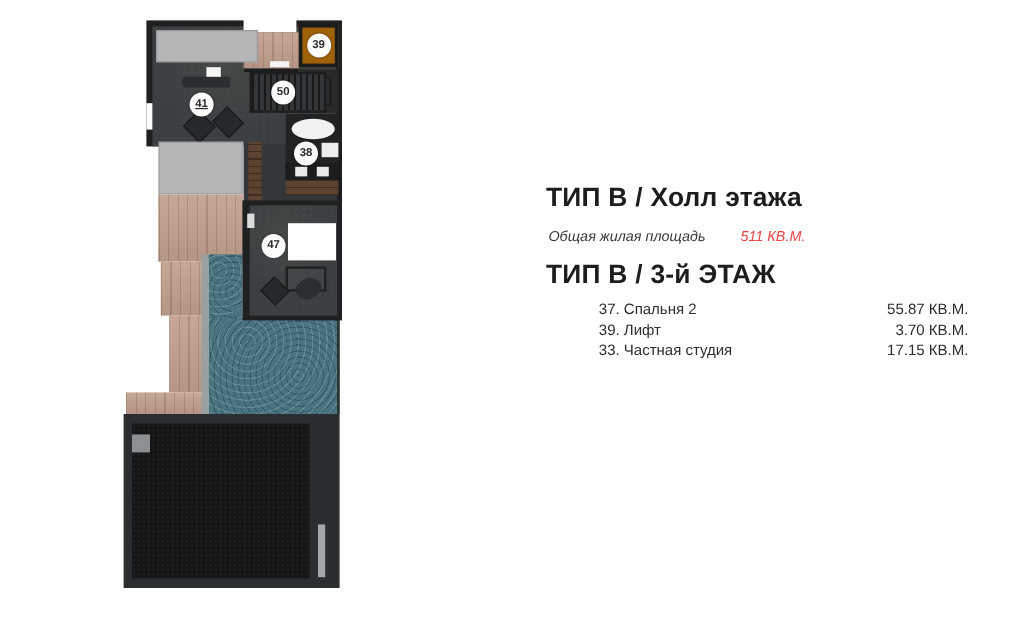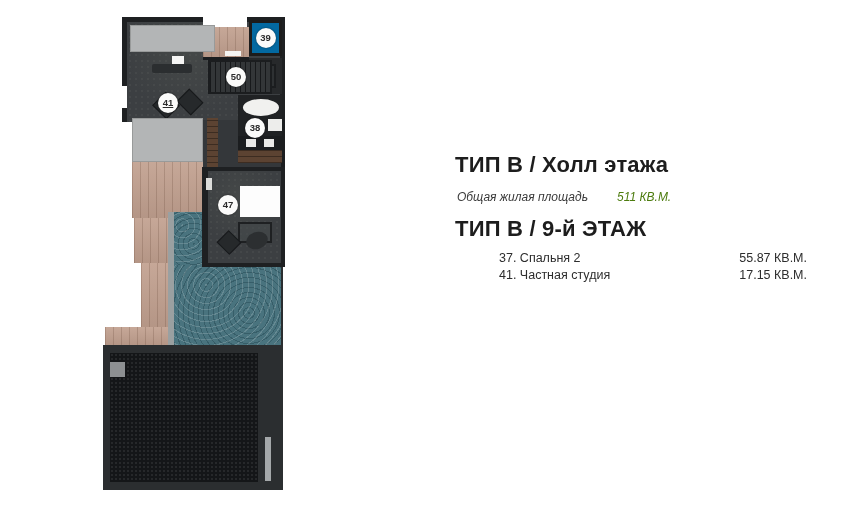--- a/index.html
+++ b/index.html
@@ -27,56 +27,56 @@
     border:2px solid #1b1d1f;}
   .badge{width:20px;height:20px;border-radius:50%;background:#fbfbfa;color:#2b2b2b;
     font-size:9.5px;font-weight:bold;display:flex;align-items:center;justify-content:center;
     box-shadow:0 0 2px rgba(0,0,0,.55);line-height:1;}
   .diamond{transform:rotate(45deg);background:#26292b;border:1px solid #17191b;}
 
   
   .title{position:absolute;left:455px;font-size:22px;font-weight:bold;color:#1d1d1d;
     letter-spacing:.2px;white-space:nowrap;}
   .arearow{position:absolute;left:457px;top:190px;width:350px;font-size:12px;color:#3a3a3a;font-style:italic;}
-  .arearow .val{position:absolute;left:160px;top:0;color:#4d7c0f;}
+  .arearow .val{position:absolute;left:160px;top:0;color:#ef4444;}
   .roomlist{position:absolute;left:455px;top:250px;width:352px;font-size:12.5px;color:#2d2d2d;}
   .roomlist .row{display:flex;justify-content:space-between;height:17px;line-height:17px;white-space:nowrap;margin-left:44px;}
 </style>
 </head>
 <body>
 
 <div class="stage">
 
   <div class="abs" style="left:0;top:0;width:360px;height:519px;">
 
     <div class="abs wallblock" style="left:122px;top:17px;width:163px;height:105px;"></div>
     <div class="abs floor" style="left:127px;top:22px;width:153px;height:100px;"></div>
 
     <div class="abs" style="left:203px;top:14px;width:44px;height:13px;background:#ffffff;"></div>
     <div class="abs wood" style="left:203px;top:27px;width:46px;height:30px;border-bottom:3px solid #1b1d1f;"></div>
     <div class="abs" style="left:225px;top:51px;width:16px;height:5px;background:#f4f4f2;"></div>
 
     <div class="abs planter" style="left:130px;top:25px;width:85px;height:27px;"></div>
 
-    <div class="abs" style="left:249px;top:20px;width:33px;height:36px;background:#0369a1;border:3px solid #1c1c1c;display:flex;align-items:center;justify-content:center;box-sizing:border-box;">
+    <div class="abs" style="left:249px;top:20px;width:33px;height:36px;background:#a16207;border:3px solid #1c1c1c;display:flex;align-items:center;justify-content:center;box-sizing:border-box;">
       <div class="badge">39</div>
     </div>
 
     <div class="abs" style="left:249px;top:58px;width:33px;height:36px;background:#27292b;">
       <div class="abs" style="left:6px;top:6px;right:6px;bottom:6px;background:#2e3133;border:2px solid #1b1d1f;"></div>
     </div>
 
     <div class="abs stairs" style="left:208px;top:60px;width:64px;height:34px;box-sizing:border-box;"></div>
     <div class="abs badge" style="left:226px;top:67px;">50</div>
 
     <div class="abs" style="left:152px;top:64px;width:40px;height:9px;background:#2b2e30;border-radius:2px;"></div>
     <div class="abs" style="left:172px;top:56px;width:12px;height:8px;background:#f5f5f4;"></div>
     <div class="abs diamond" style="left:156px;top:96px;width:18px;height:17px;"></div>
     <div class="abs diamond" style="left:180px;top:93px;width:18px;height:16px;"></div>
-    <div class="abs badge" style="left:158px;top:93px;text-decoration:underline;">41</div>
+    <div class="abs badge" style="left:158px;top:77px;text-decoration:underline;">41</div>
     <div class="abs" style="left:122px;top:86px;width:5px;height:22px;background:#ffffff;"></div>
 
     <div class="abs" style="left:203px;top:120px;width:82px;height:55px;background:#34373a;border-right:4px solid #1b1d1f;box-sizing:border-box;"></div>
     <div class="abs darkwood" style="left:207px;top:118px;width:11px;height:57px;"></div>
 
     <div class="abs" style="left:238px;top:95px;width:44px;height:55px;background:#202224;"></div>
     <div class="abs" style="left:243px;top:99px;width:36px;height:17px;background:#f1f1ef;border-radius:50%;"></div>
     <div class="abs" style="left:268px;top:119px;width:14px;height:12px;background:#ededeb;"></div>
     <div class="abs" style="left:238px;top:136px;width:44px;height:14px;background:#1b1d1f;"></div>
     <div class="abs" style="left:246px;top:139px;width:10px;height:8px;background:#e9e9e7;"></div>
@@ -113,30 +113,34 @@
   </div>
 
   <div>
     <div class="title" style="top:152px;">ТИП B / Холл этажа</div>
 
     <div class="arearow">
       <span>Общая жилая площадь</span>
       <span class="val">511 КВ.М.</span>
     </div>
 
-    <div class="title" style="top:216px;">ТИП B / 9-й ЭТАЖ</div>
+    <div class="title" style="top:216px;">ТИП B / 3-й ЭТАЖ</div>
 
     <div class="roomlist">
   <div class="row">
     <span>37. Спальня 2</span>
     <span>55.87 КВ.М.</span>
   </div>
 
 
+  <div class="row">
+    <span>39. Лифт</span>
+    <span>3.70 КВ.М.</span>
+  </div>
 
 
   <div class="row">
-    <span>41. Частная студия</span>
+    <span>33. Частная студия</span>
     <span>17.15 КВ.М.</span>
   </div>
 </div>
   </div>
 </div>
 
 </body></html>

